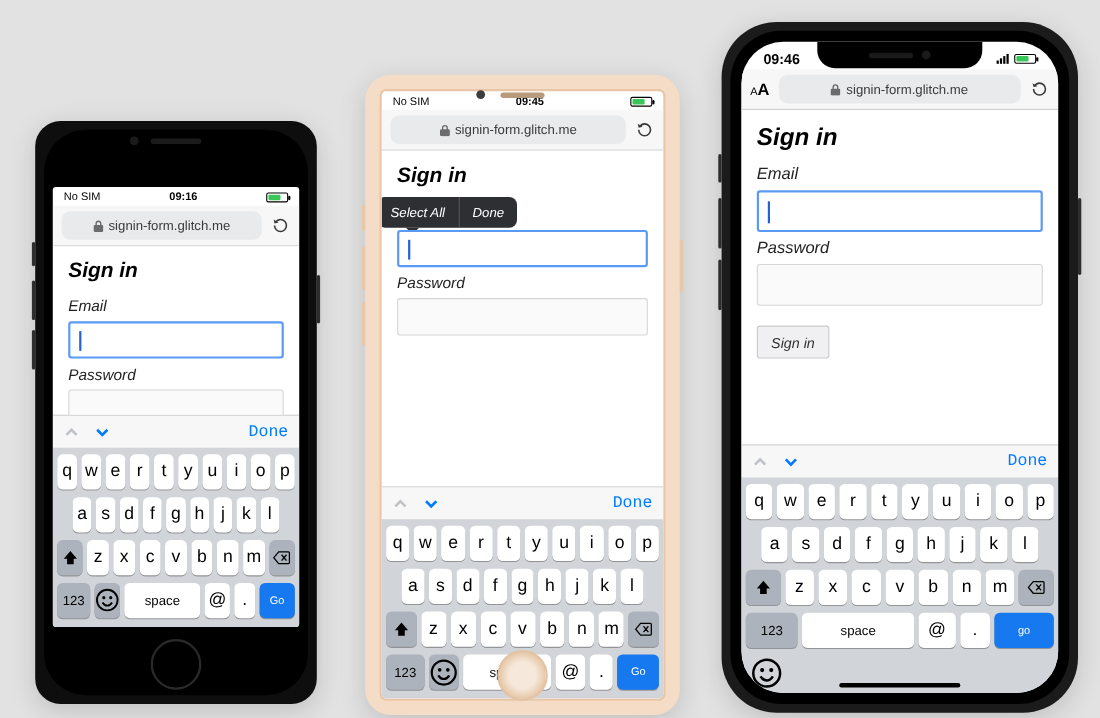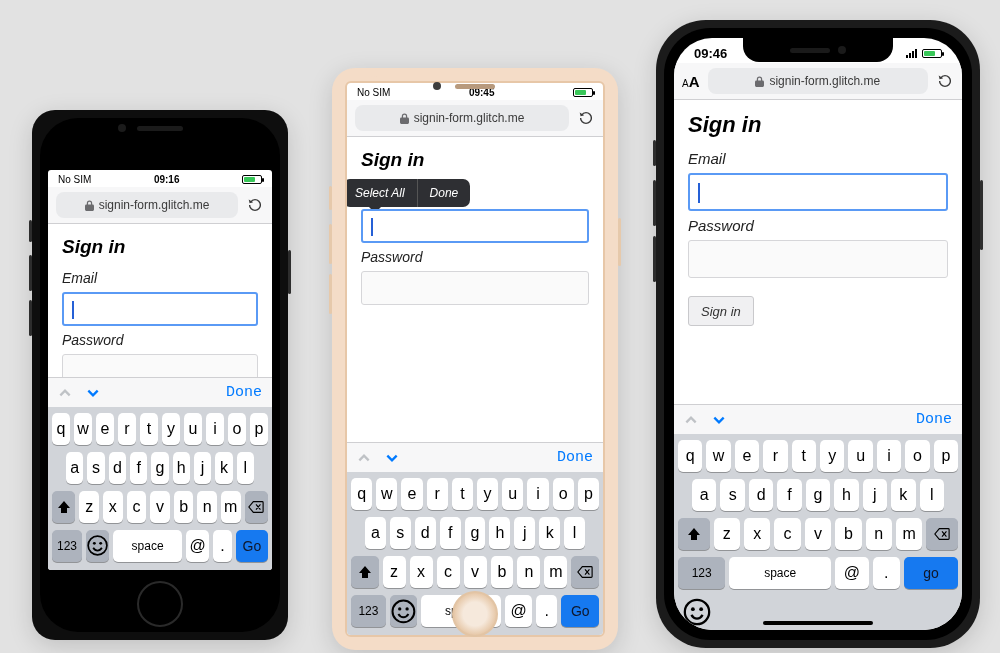--- a/index.html
+++ b/index.html
@@ -72,21 +72,21 @@
   .acc .nav .on{color:var(--blue);}
   .acc .done{color:var(--blue);font-weight:400;font-family:Liberation Mono, monospace;}
   .chev{width:14px;height:14px;}
 
   
   .kbd{background:var(--kbd-bg);padding:6px 4px 8px;display:flex;flex-direction:column;gap:7px;}
   .krow{display:flex;gap:4px;justify-content:center;}
   .key{background:var(--key);border-radius:5px;height:32px;display:flex;align-items:center;justify-content:center;font-size:16px;box-shadow:0 1px 0 rgba(0,0,0,.3);flex:1;min-width:0;}
   .key.sm{font-size:12px;}
   .key.grey{background:var(--key-grey);}
-  .key.go{background:var(--go);color:#0f172a;font-size:14px;}
+  .key.go{background:var(--go);color:#ffffff;font-size:10px;}
   .key.wide{flex:3;}
   .key.shift,.key.bksp{flex:1.2;background:var(--key-grey);}
   .shift svg,.bksp svg,.emoji svg{width:16px;height:16px;}
   .krow.pad{padding:0 14px;}
 
   
   .earpiece{position:absolute;top:16px;left:50%;transform:translateX(-50%);width:46px;height:5px;background:#1b1b1b;border-radius:3px;z-index:5;}
   .cam{position:absolute;top:14px;left:calc(50% - 42px);width:8px;height:8px;border-radius:50%;background:#1b1b1b;z-index:5;}
   .phone.gold .earpiece{background:#b89a7d;width:40px;height:5px;}
   .phone.gold .cam{background:#3d3d3d;}

